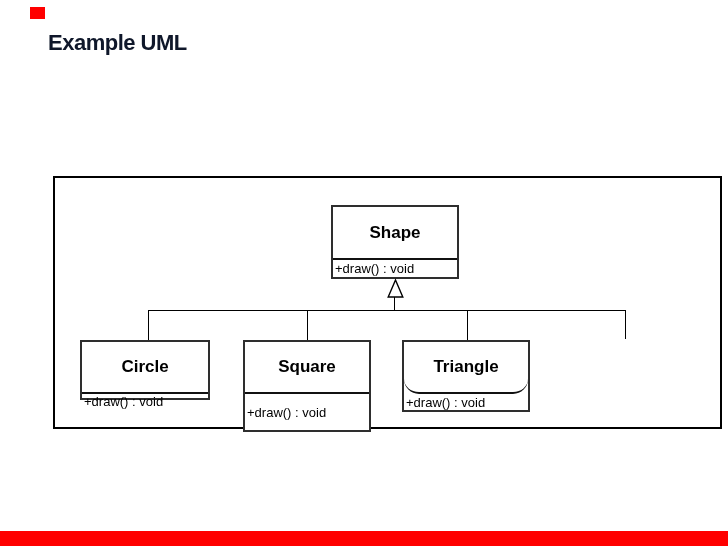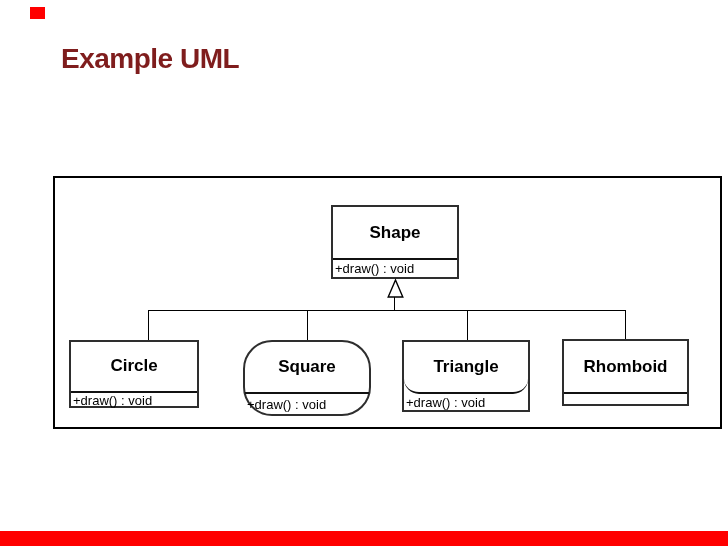--- a/index.html
+++ b/index.html
@@ -20,26 +20,26 @@
   }
   .accent-bottom {
     position: absolute;
     left: 0; top: 531px;
     width: 728px; height: 15px;
     background: #ff0000;
   }
   .title {
     position: absolute;
     left: 48px; top: 30px;
-    margin: 13px;
-    font-size: 28px;
+    margin: 0;
+    font-size: 22px;
     line-height: 1.15;
     font-weight: bold;
     letter-spacing: -0.5px;
-    color: #7f1d1d;
+    color: #0f172a;
     white-space: nowrap;
   }
   .frame {
     position: absolute;
     left: 53px; top: 176px;
     width: 669px; height: 253px;
     border: 2px solid #000000;
     box-sizing: border-box;
     background: #ffffff;
   }
@@ -98,35 +98,31 @@
     <polygon points="8.5,1 15.8,18 1.2,18" fill="#ffffff" stroke="#000000" stroke-width="1.4"></polygon>
   </svg>
 
   <div class="line" style="left:394px; top:297px; width:1px; height:14px;"></div>
   <div class="line" style="left:148px; top:310px; width:478px; height:1px;"></div>
   <div class="line" style="left:148px; top:310px; width:1px; height:30px;"></div>
   <div class="line" style="left:307px; top:310px; width:1px; height:31px;"></div>
   <div class="line" style="left:467px; top:310px; width:1px; height:30px;"></div>
   <div class="line" style="left:625px; top:310px; width:1px; height:29px;"></div>
 
-  <div class="uml-box" style="left:69px; top:340px; width:130px; height:68px;justify-content:center;">
+  <div class="uml-box" style="left:80px; top:340px; width:130px; height:60px;">
     <div class="uml-name" style="height:50px;">Circle</div>
     <div class="uml-method">+draw() : void</div>
   </div>
 
-  <div class="uml-box" style="left:243px; top:340px; width:128px; height:76px;border-radius:29px;">
+  <div class="uml-box" style="left:243px; top:340px; width:128px; height:92px;">
     <div class="uml-name" style="height:50px;">Square</div>
     <div class="uml-method">+draw() : void</div>
   </div>
 
   <div class="uml-box" style="left:402px; top:340px; width:128px; height:72px;">
     <div class="uml-name" style="height:50px;border-radius:15px;">Triangle</div>
     <div class="uml-method">+draw() : void</div>
   </div>
 
-  <div class="uml-box" style="left:562px; top:339px; width:127px; height:67px;">
-    <div class="uml-name" style="height:51px;">Rhomboid</div>
-    <div class="uml-method"></div>
-  </div>
 
   <div class="accent-bottom"></div>
 
 </div>
 
 </body></html>

